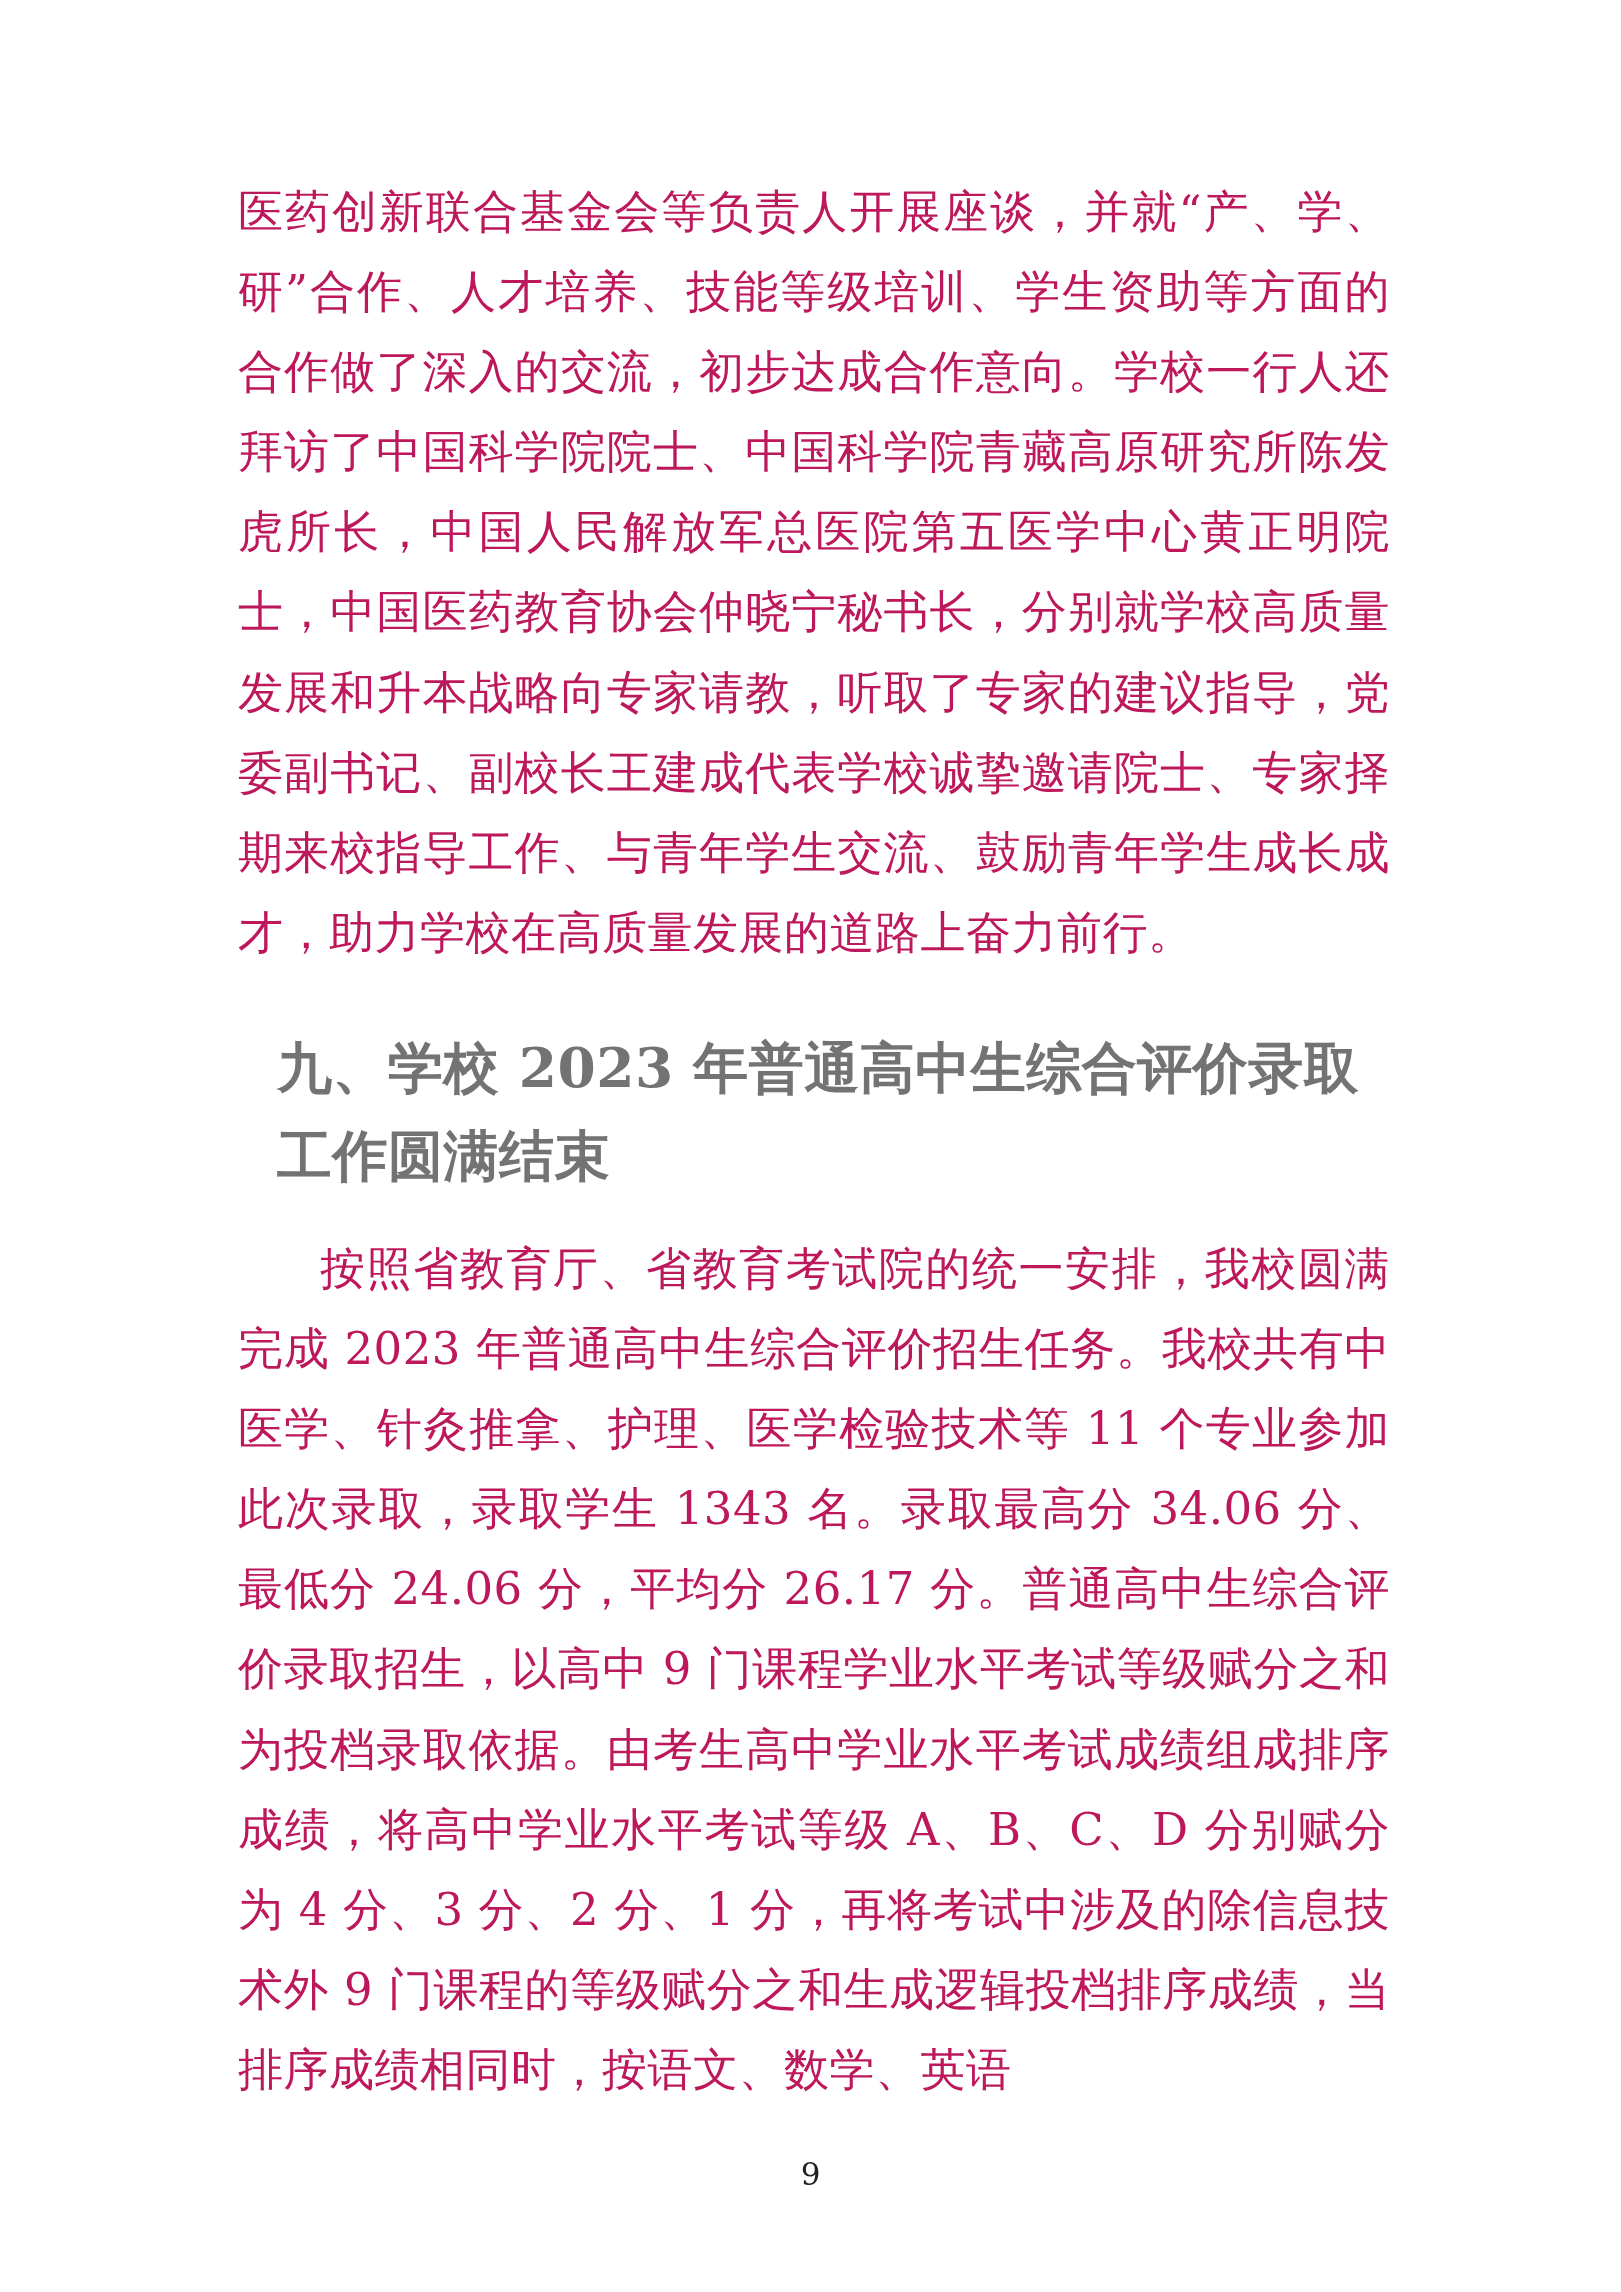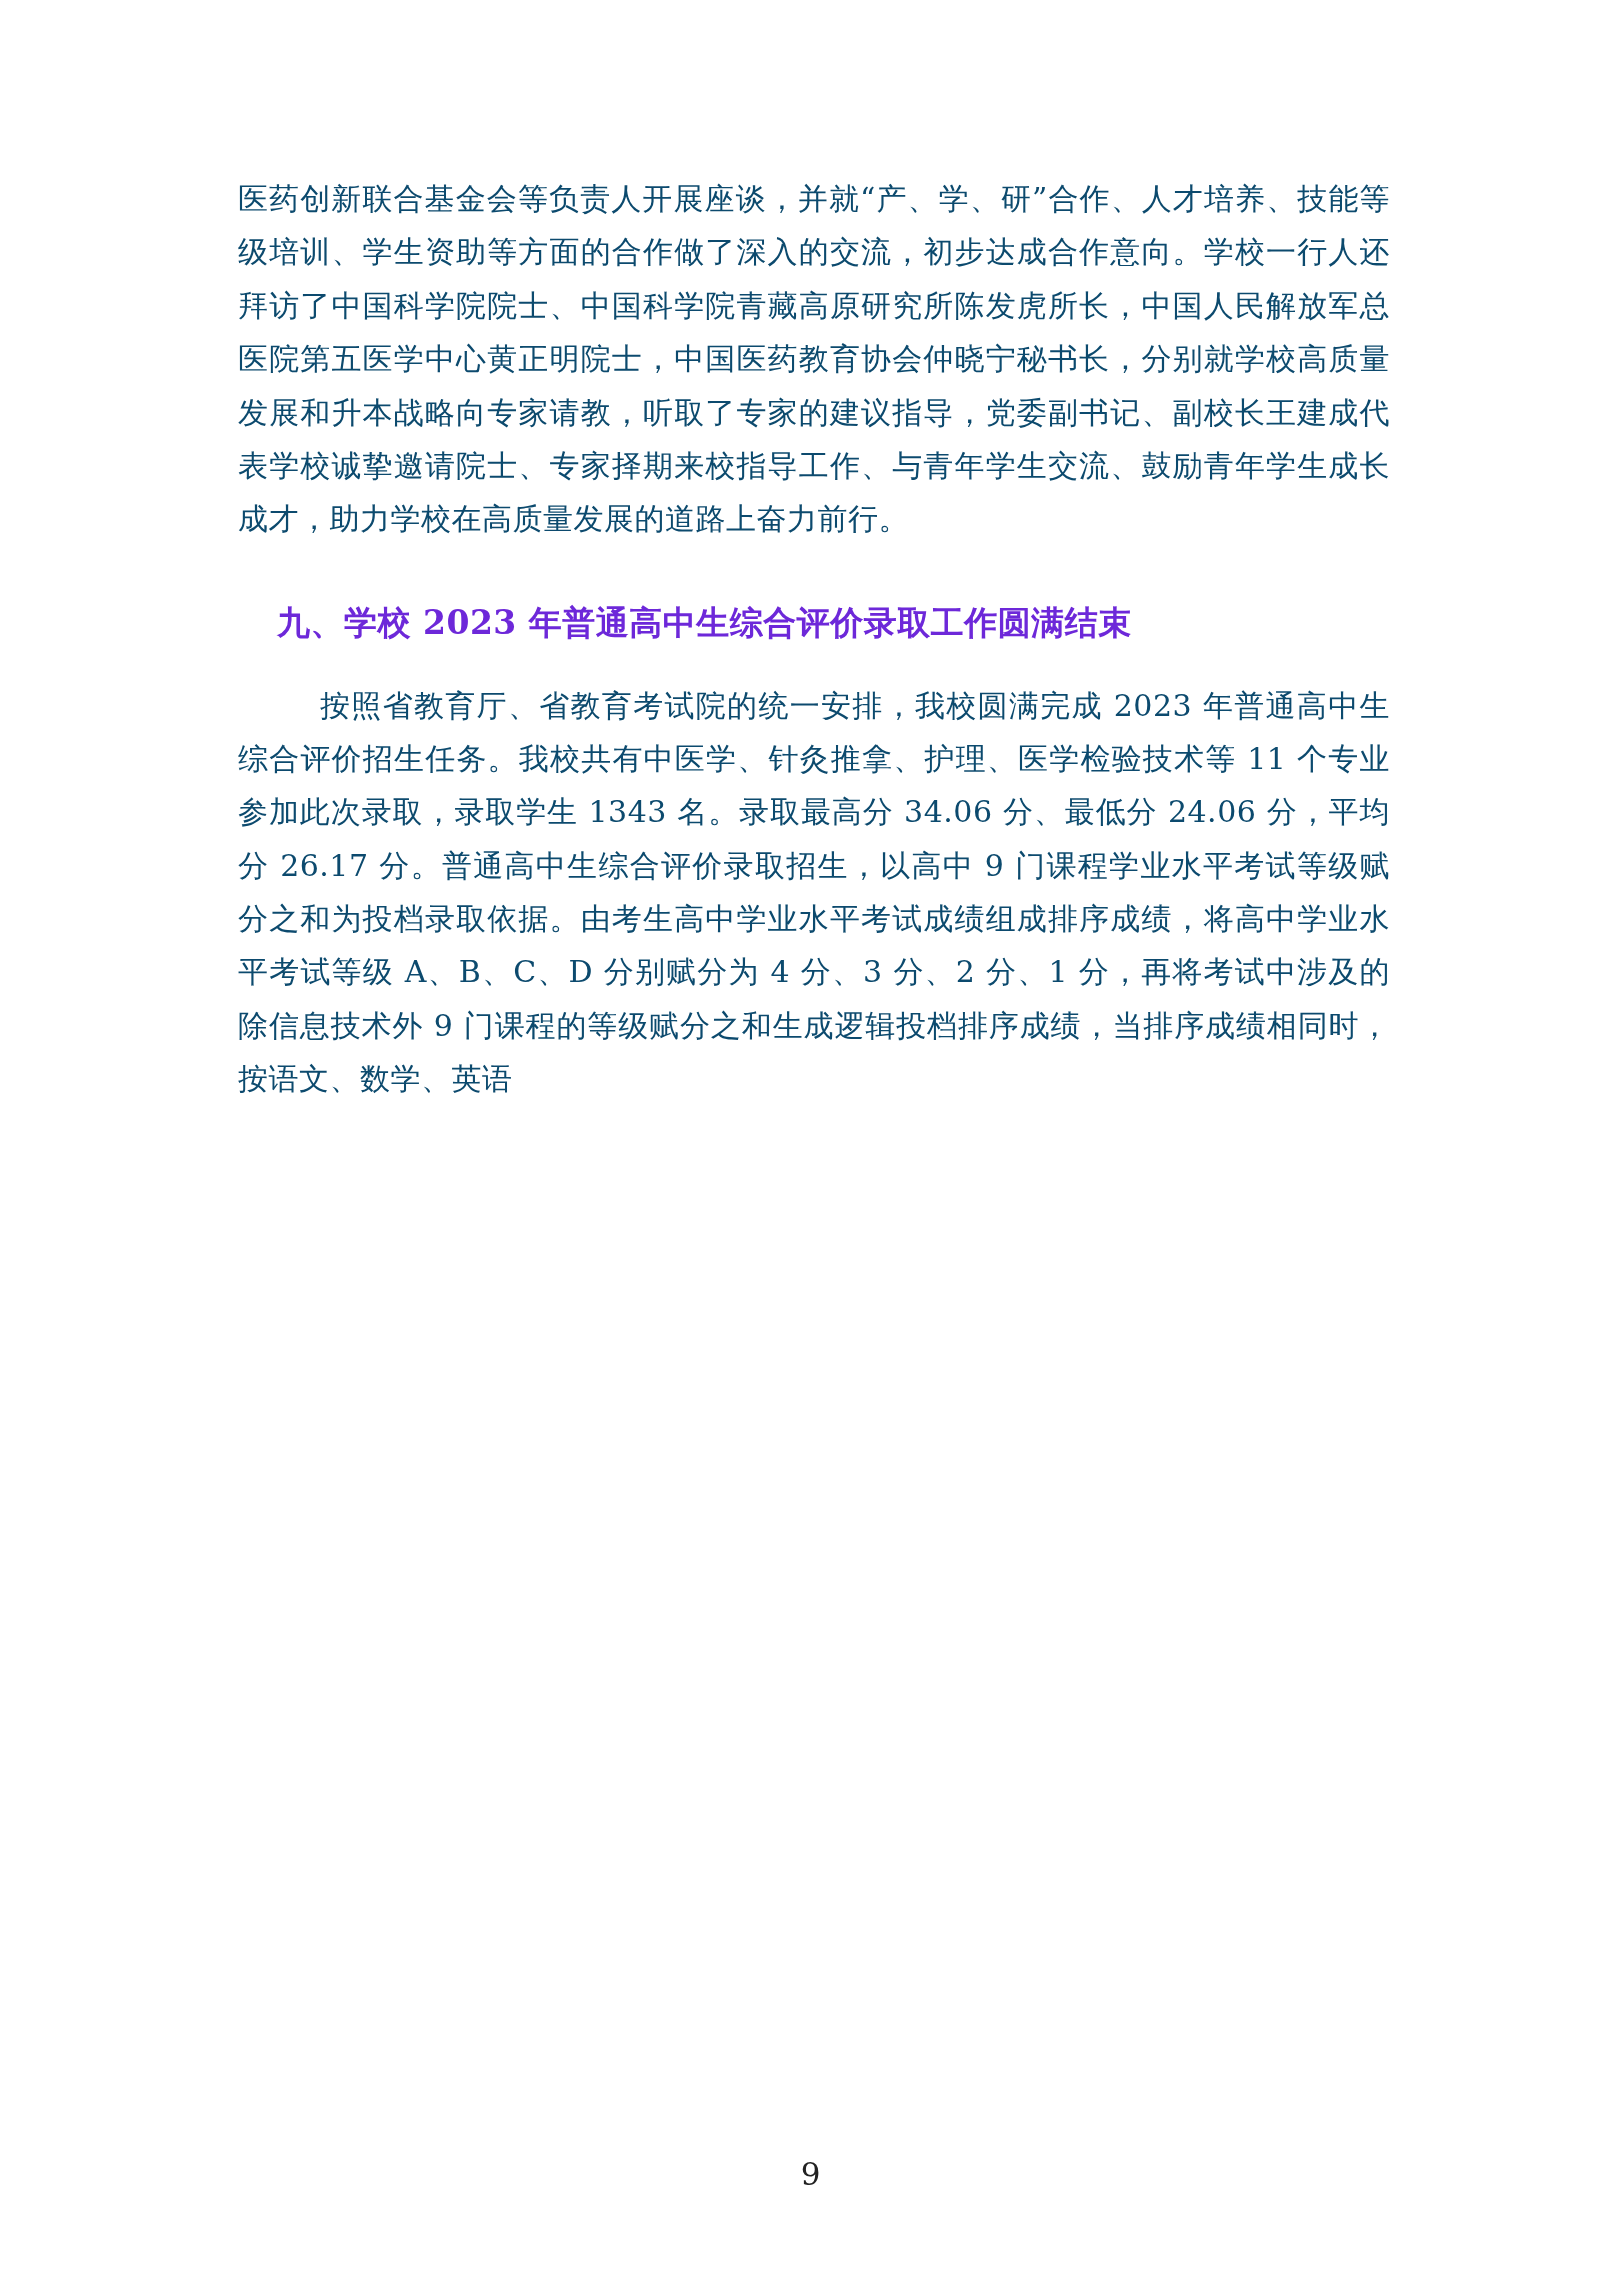--- a/index.html
+++ b/index.html
@@ -16,39 +16,39 @@
     overflow: hidden;
   }
   .content {
     position: absolute;
     left: 238px;
     top: 172px;
     width: 1152px;
   }
   .para {
     font-family: "DejaVu Serif", "Liberation Serif", serif;
-    font-size: 30px;
+    font-size: 45px;
     line-height: 1.78;
-    color: #0c4a6e;
+    color: #be185d;
     text-align: justify;
     text-justify: inter-ideograph;
     margin: 0;
     letter-spacing: 0.5px;
   }
   .para.first-body {
     text-indent: 0;
   }
   .para.indent {
     text-indent: 82px;
   }
   .heading {
     font-family: "DejaVu Serif", "Liberation Serif", serif;
-    font-size: 33px;
+    font-size: 55px;
     font-weight: bold;
-    color: #6d28d9;
+    color: #737373;
     margin: 51px 0 29px 0;
     padding-left: 39px;
     letter-spacing: 0.5px;
     line-height: 1.6;
   }
   .page-number {
     position: absolute;
     left: 0;
     right: 0;
     top: 2156px;

